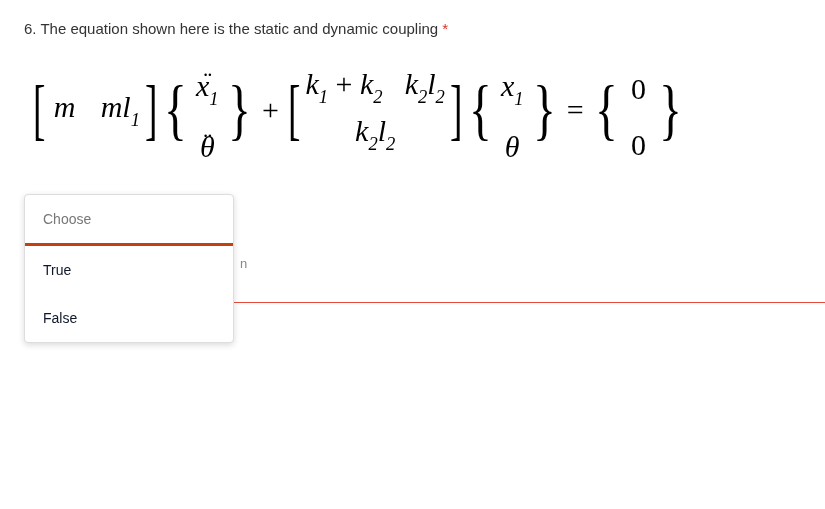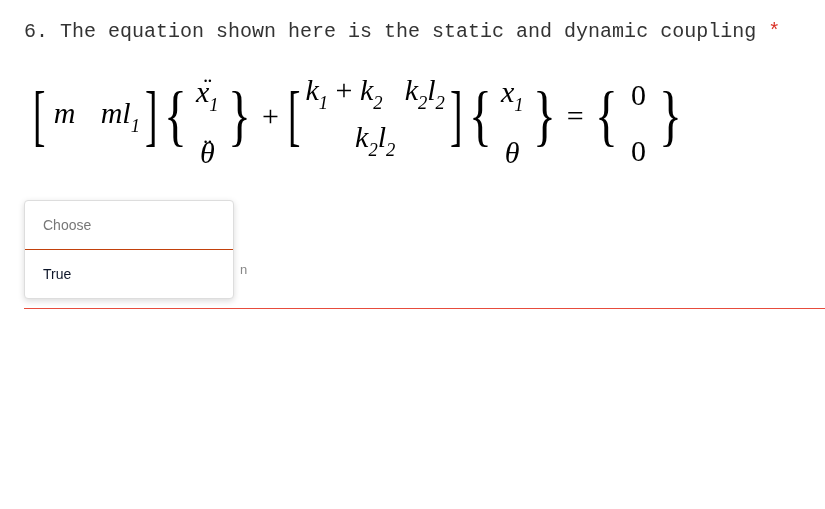--- a/index.html
+++ b/index.html
@@ -3,24 +3,23 @@
   <meta charset="utf-8">
   <style>
     * { margin: 0; padding: 0; box-sizing: border-box; }
     body {
       font-family: Arial, sans-serif;
       background: #fff;
       padding: 20px 24px;
       width: 825px;
     }
     .question-text {
-      font-size: 20px;
+      font-size: 15px;
       color: #333;
       margin-bottom: 18px;
-      font-family: Liberation Mono, monospace;
     }
     .required { color: #d93025; }
     .equation {
       font-family: 'Times New Roman', serif;
       font-size: 30px;
       font-style: italic;
       display: flex;
       align-items: center;
       gap: 6px;
       margin-bottom: 30px;
@@ -80,21 +79,21 @@
       overflow: hidden;
     }
     .dd-item {
       padding: 16px 18px;
       font-size: 14px;
       color: #0f172a;
       cursor: pointer;
     }
     .dd-item.placeholder {
       color: #777;
-      border-bottom: 1px solid #c2410c;
+      border-bottom: 3px solid #c2410c;
     }
     .redline {
       position: absolute;
       left: 0;
       top: 108px;
       width: 825px;
       height: 1px;
       background: #e74c3c;
       z-index: -1;
     }
@@ -176,15 +175,16 @@
   <span class="brace">}</span>
 </div>
 
 <div class="wrap-rel">
   <div class="redline"></div>
   <div class="stray-n">n</div>
   <div class="dropdown-area">
     <div class="dropdown">
       <div class="dd-item placeholder">Choose</div>
       <div class="dd-item">True</div>
+      <div class="dd-item">False</div>
     </div>
   </div>
 </div>
 
 </body></html>

